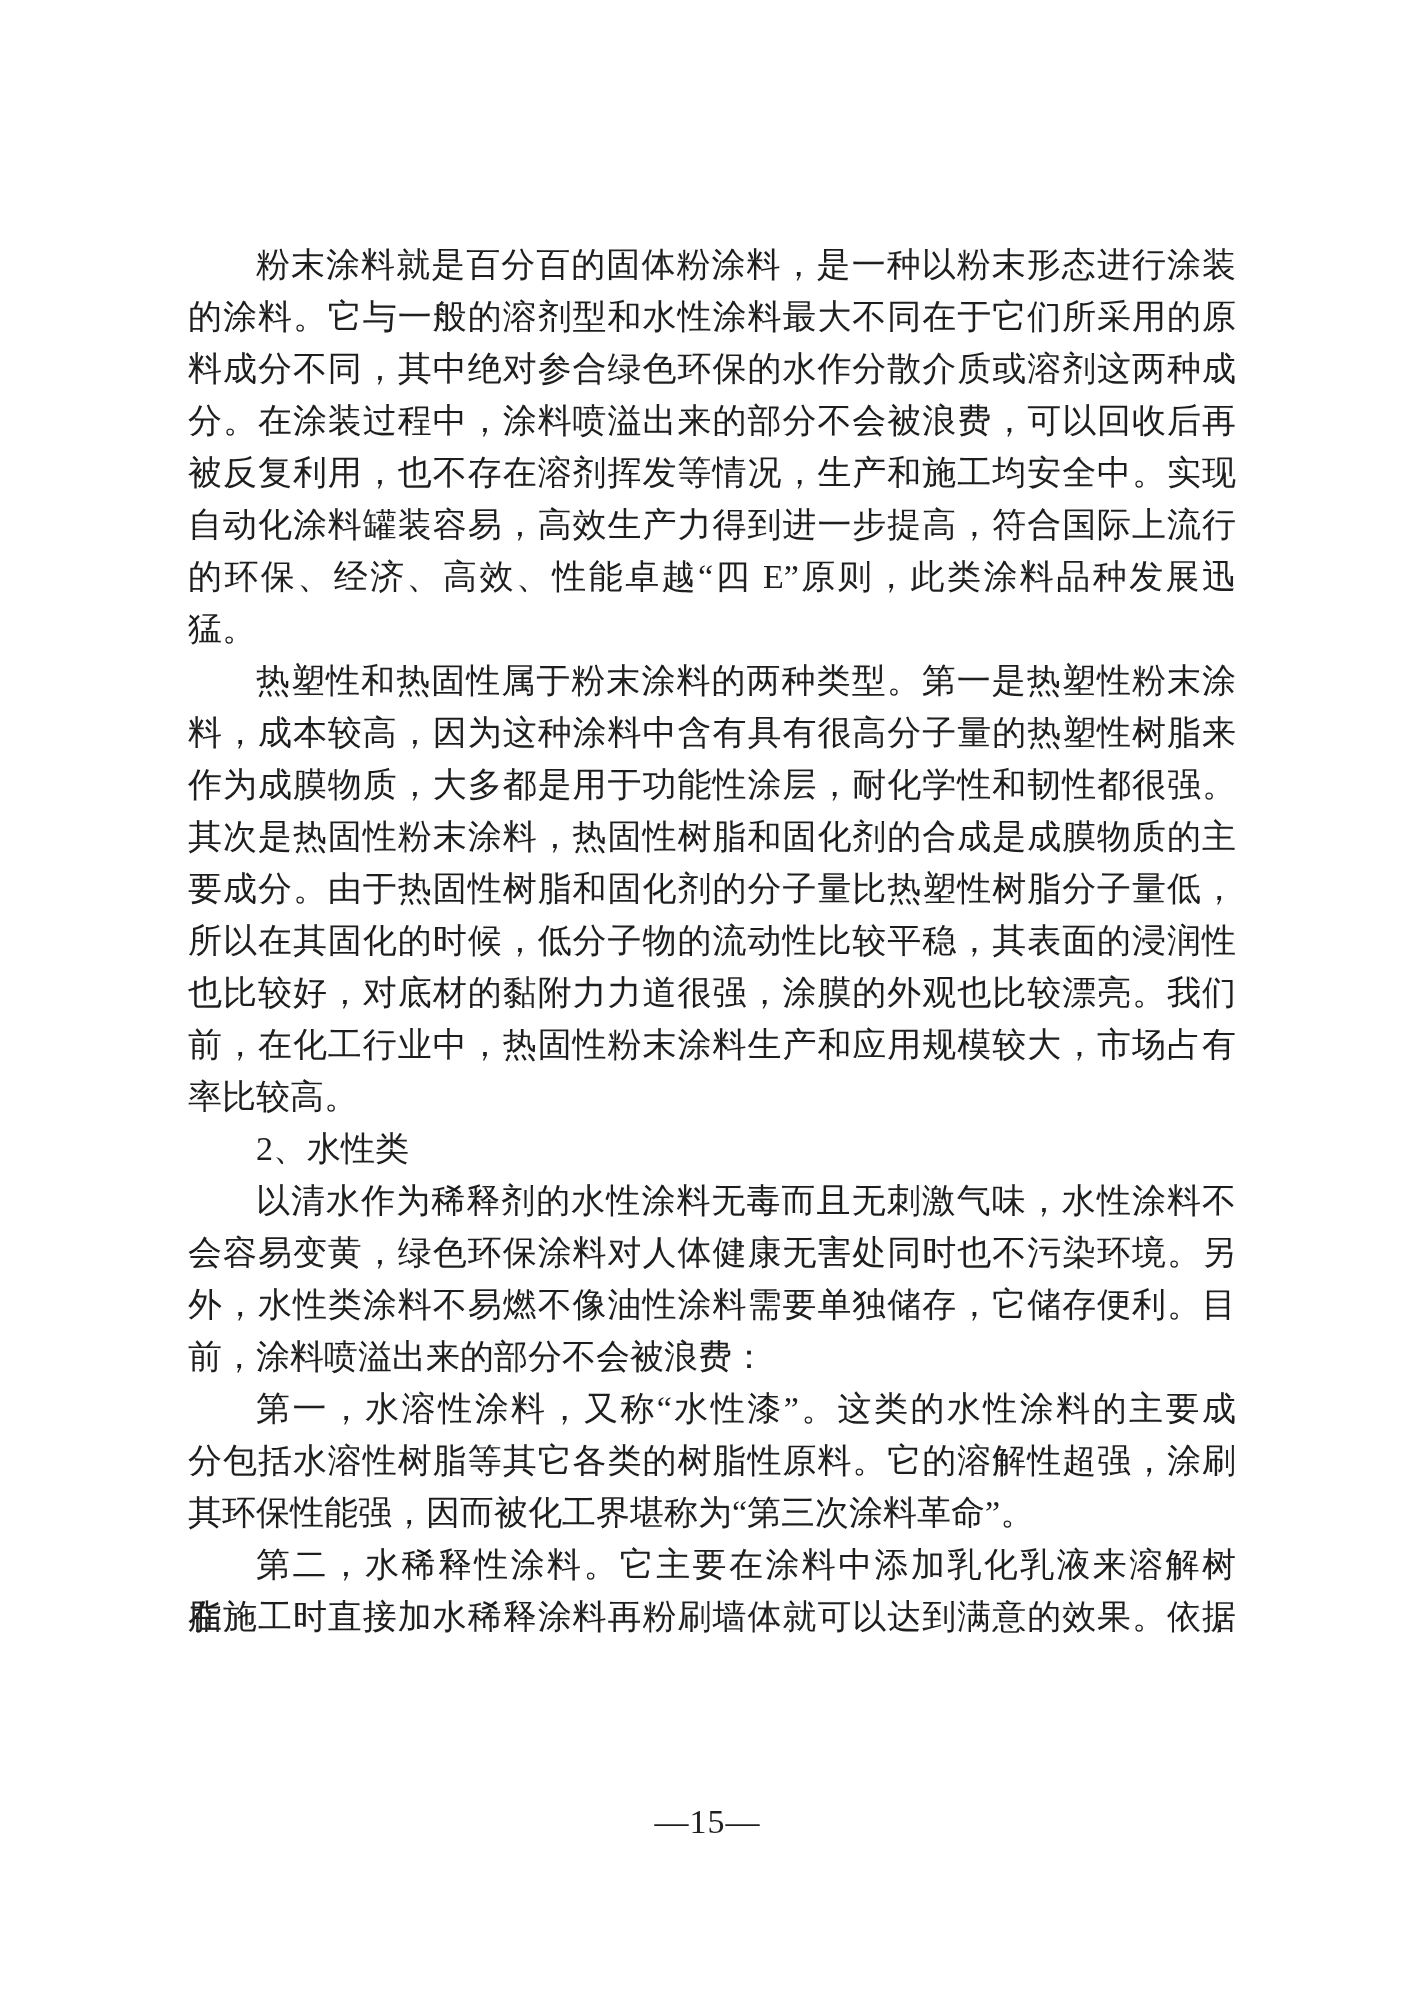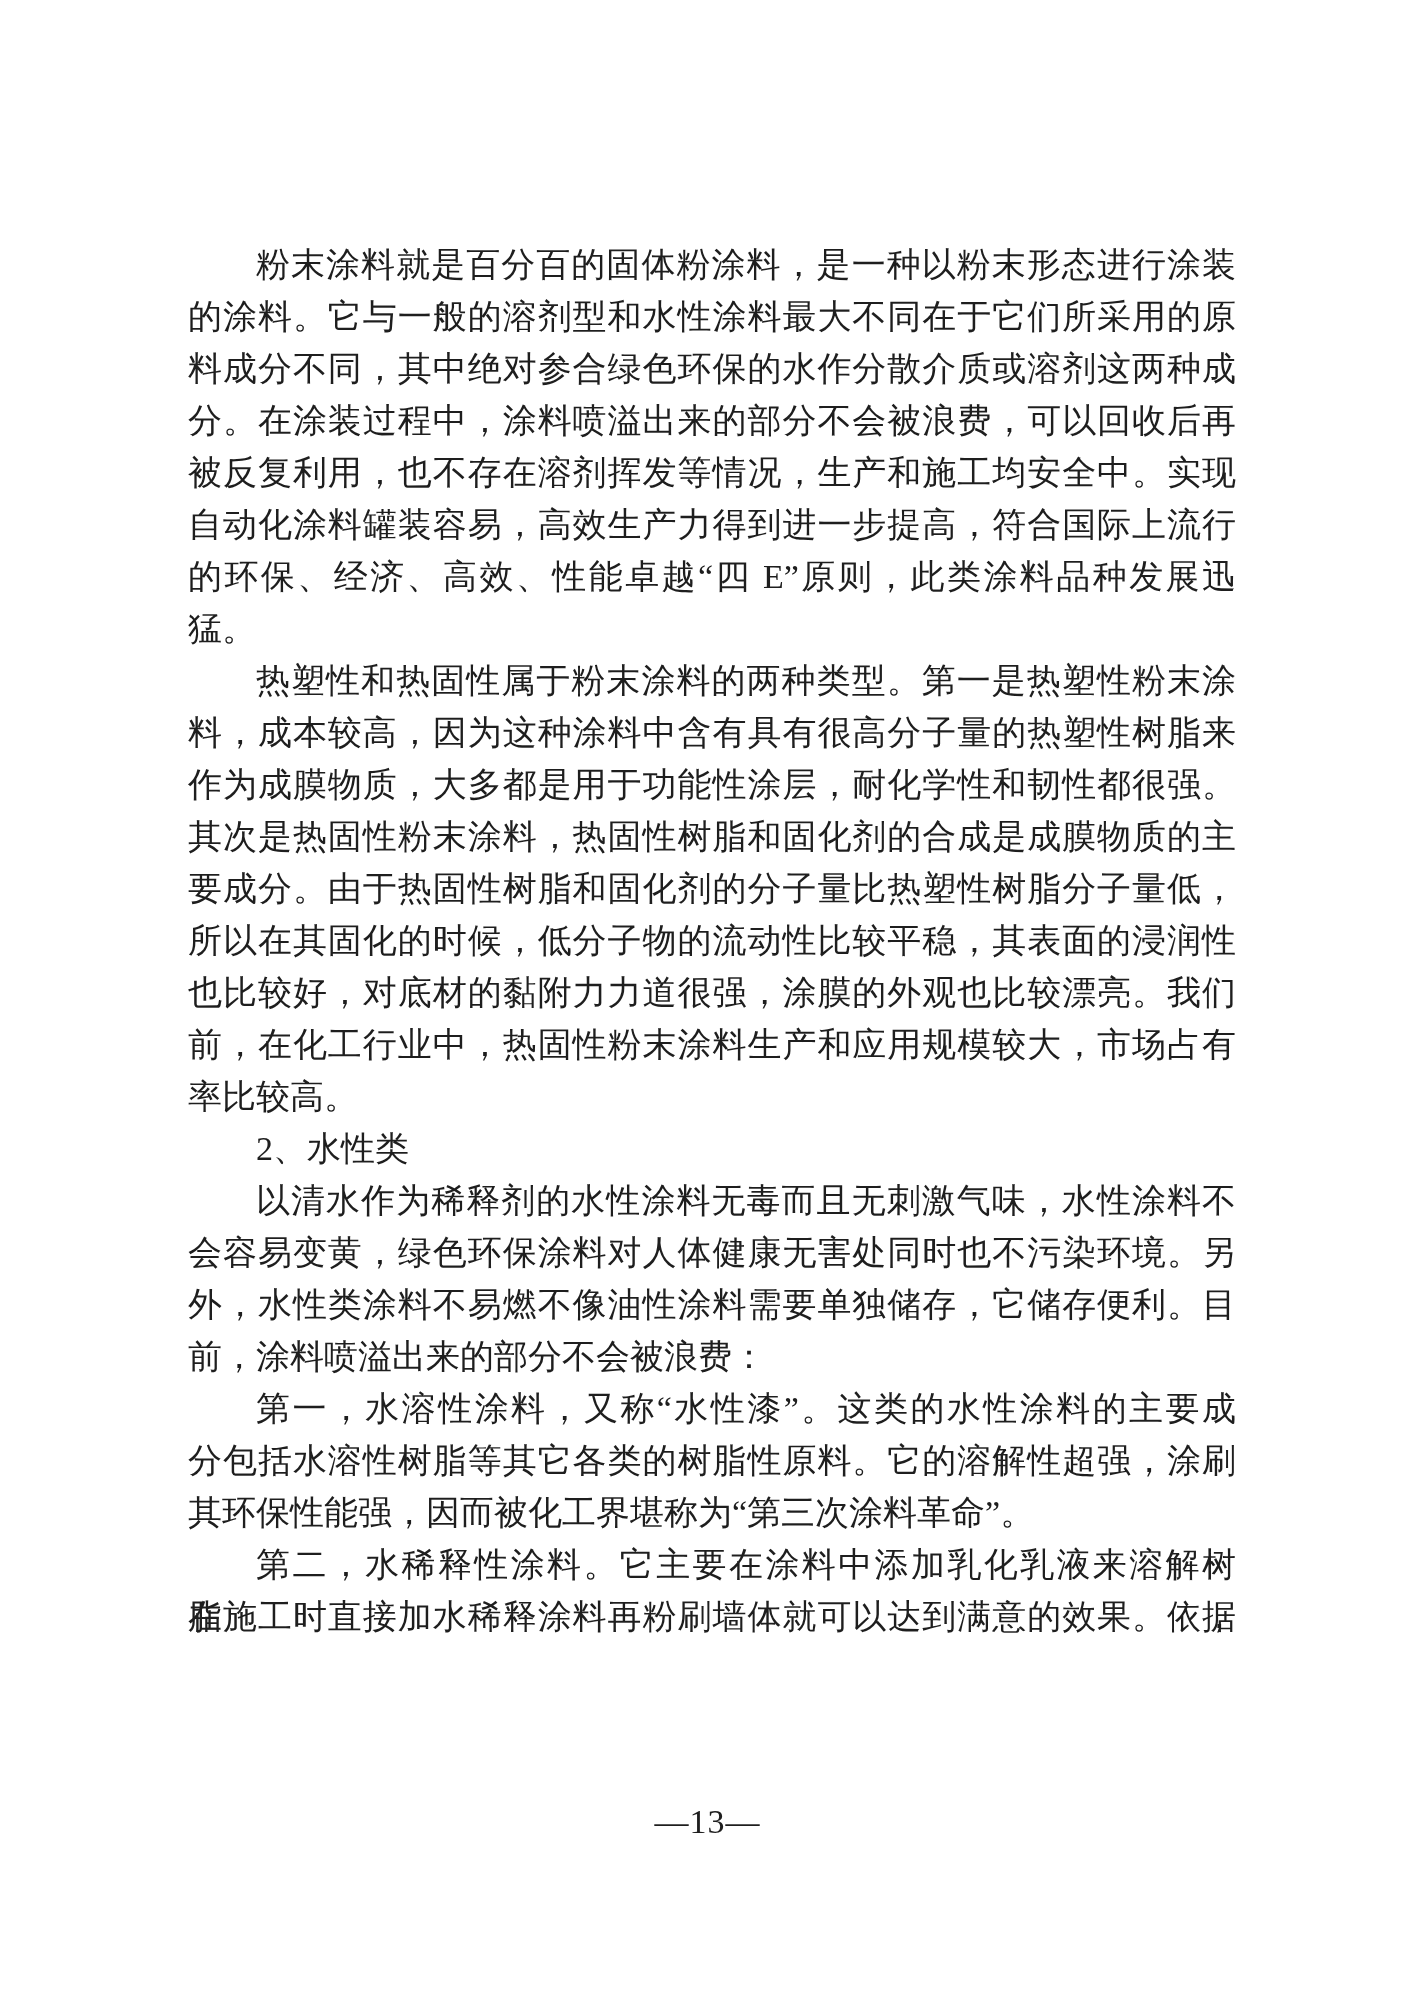--- a/index.html
+++ b/index.html
@@ -74,14 +74,14 @@
     <div class="line j i">以清水作为稀释剂的水性涂料无毒而且无刺激气味，水性涂料不</div>
     <div class="line j">会容易变黄，绿色环保涂料对人体健康无害处同时也不污染环境。另</div>
     <div class="line j">外，水性类涂料不易燃不像油性涂料需要单独储存，它储存便利。目</div>
     <div class="line">前，涂料喷溢出来的部分不会被浪费：</div>
     <div class="line j i">第一，水溶性涂料，又称“水性漆”。这类的水性涂料的主要成</div>
     <div class="line j">分包括水溶性树脂等其它各类的树脂性原料。它的溶解性超强，涂刷</div>
     <div class="line">其环保性能强，因而被化工界堪称为“第三次涂料革命”。</div>
     <div class="line j i">第二，水稀释性涂料。它主要在涂料中添加乳化乳液来溶解树脂，</div>
     <div class="line j">在施工时直接加水稀释涂料再粉刷墙体就可以达到满意的效果。依据</div>
   </div>
-  <div class="footer">—13—</div>
+  <div class="footer">—15—</div>
 </div>
 
 </body></html>

